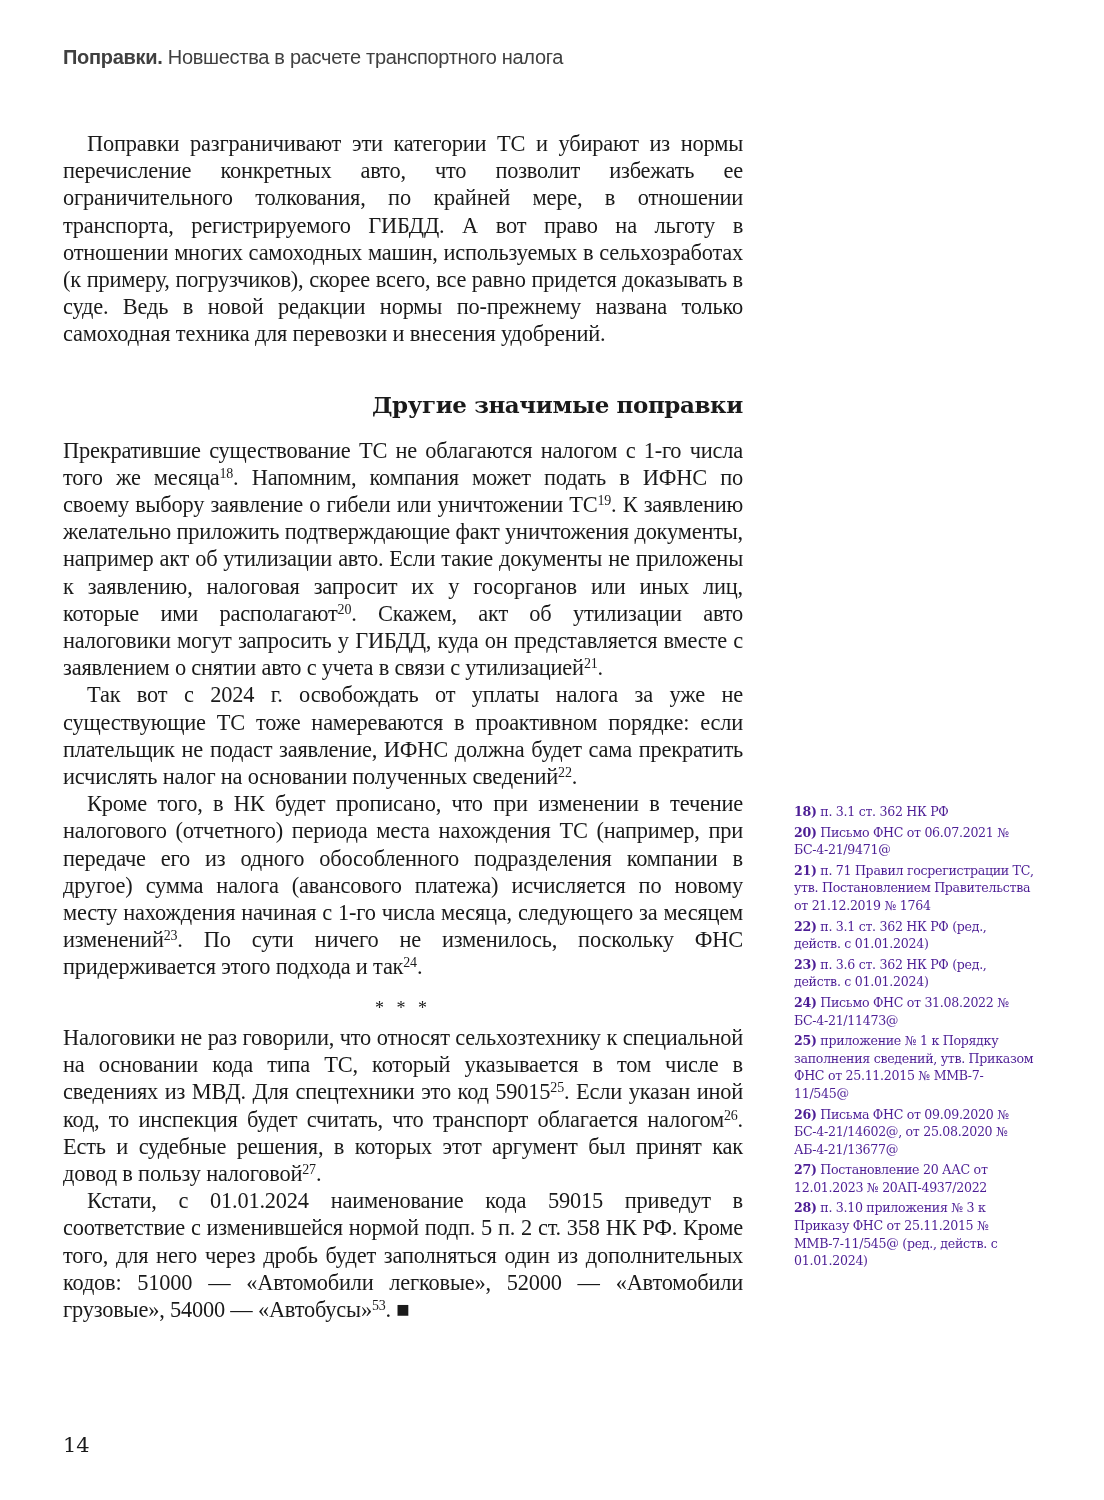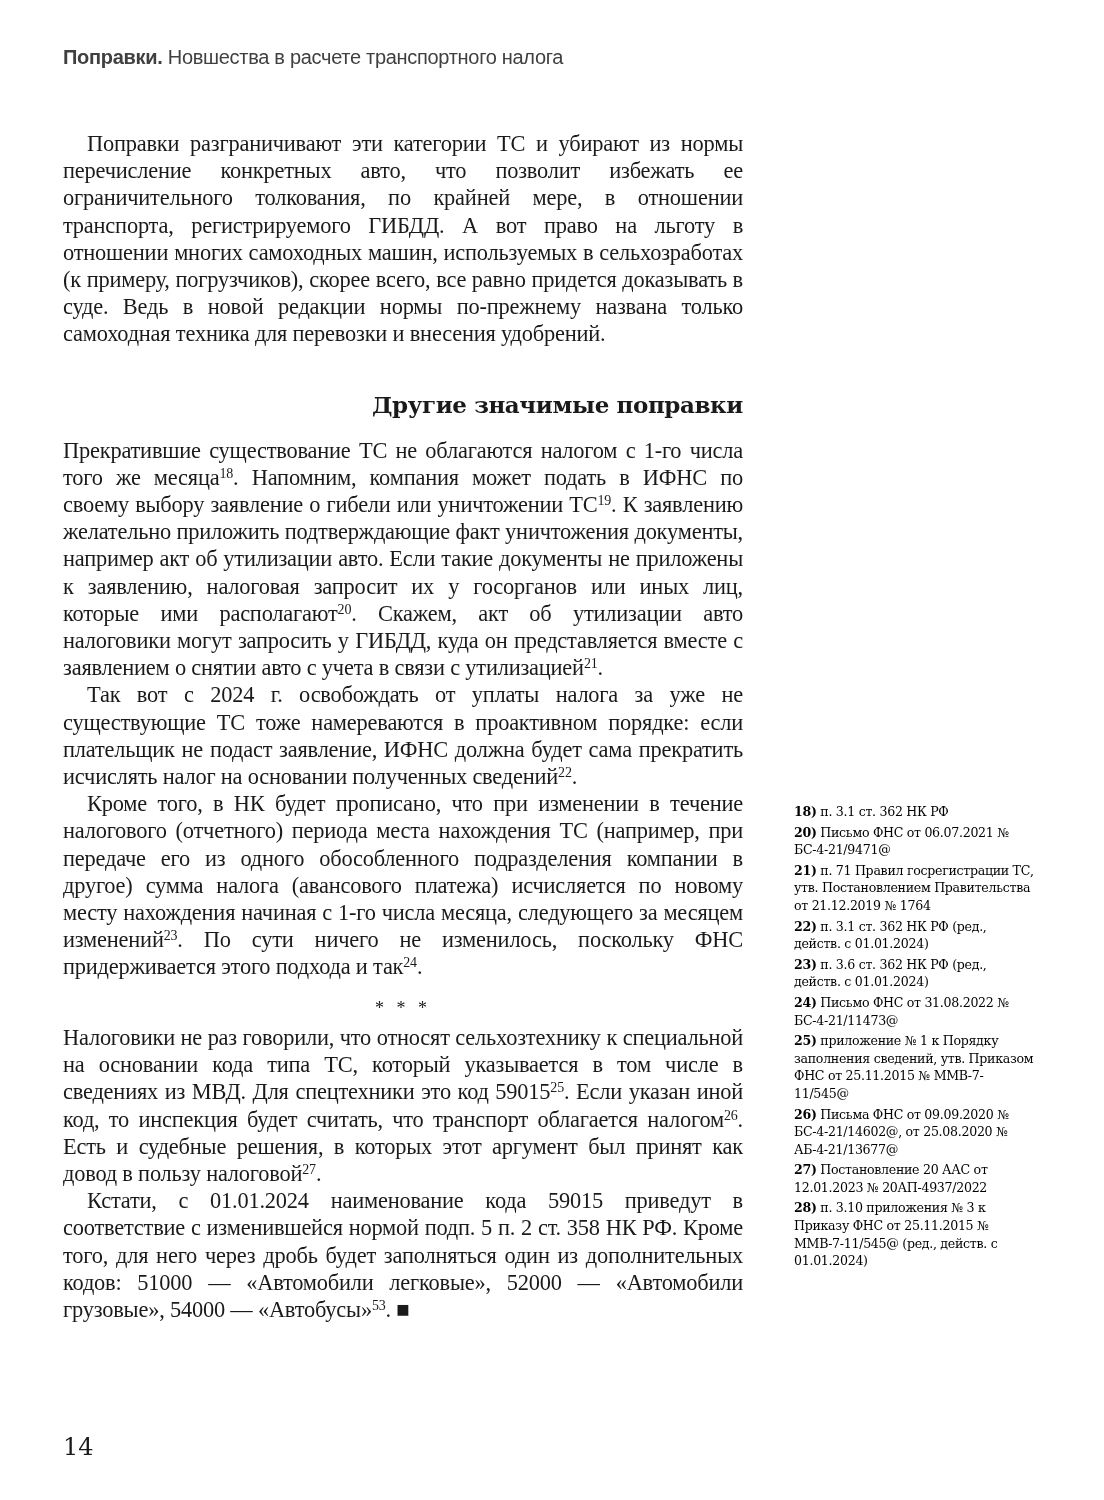--- a/index.html
+++ b/index.html
@@ -18,27 +18,27 @@
     .main p.indent { text-indent: 24px; }
     .main h2 {
       font-family: "DejaVu Serif", serif; font-weight: bold; font-size: 23px;
       margin: 42px 0 17px 0; line-height: 30px; letter-spacing: -0.4px; text-align: right;
     }
     .main sup { font-size: 14px; line-height: 0; vertical-align: 7px; }
     .stars { text-align: center; margin: 14px 0 2px 0; font-size: 18px; letter-spacing: 4px; }
     .notes {
       position: absolute; left: 794px; top: 803px; width: 240px;
       font-family: "DejaVu Serif", serif; font-size: 12.6px; line-height: 17.6px;
-      color: #000000; letter-spacing: -0.3px;
+      color: #4c1d95; letter-spacing: -0.3px;
     }
     .note { margin: 0 0 3px 0; }
     .note .num { font-weight: bold; }
     .page-number {
       position: absolute; left: 63px; top: 1433px;
-      font-family: "DejaVu Serif", serif; font-size: 24px; color: #1a1a1a;
+      font-family: "DejaVu Serif", serif; font-size: 21px; color: #1a1a1a;
     }
   </style>
 </head>
 <body>
 
 <div class="running-head">
   <span class="section">Поправки.</span>
   <span>Новшества в расчете транспортного налога</span>
 </div>
 

